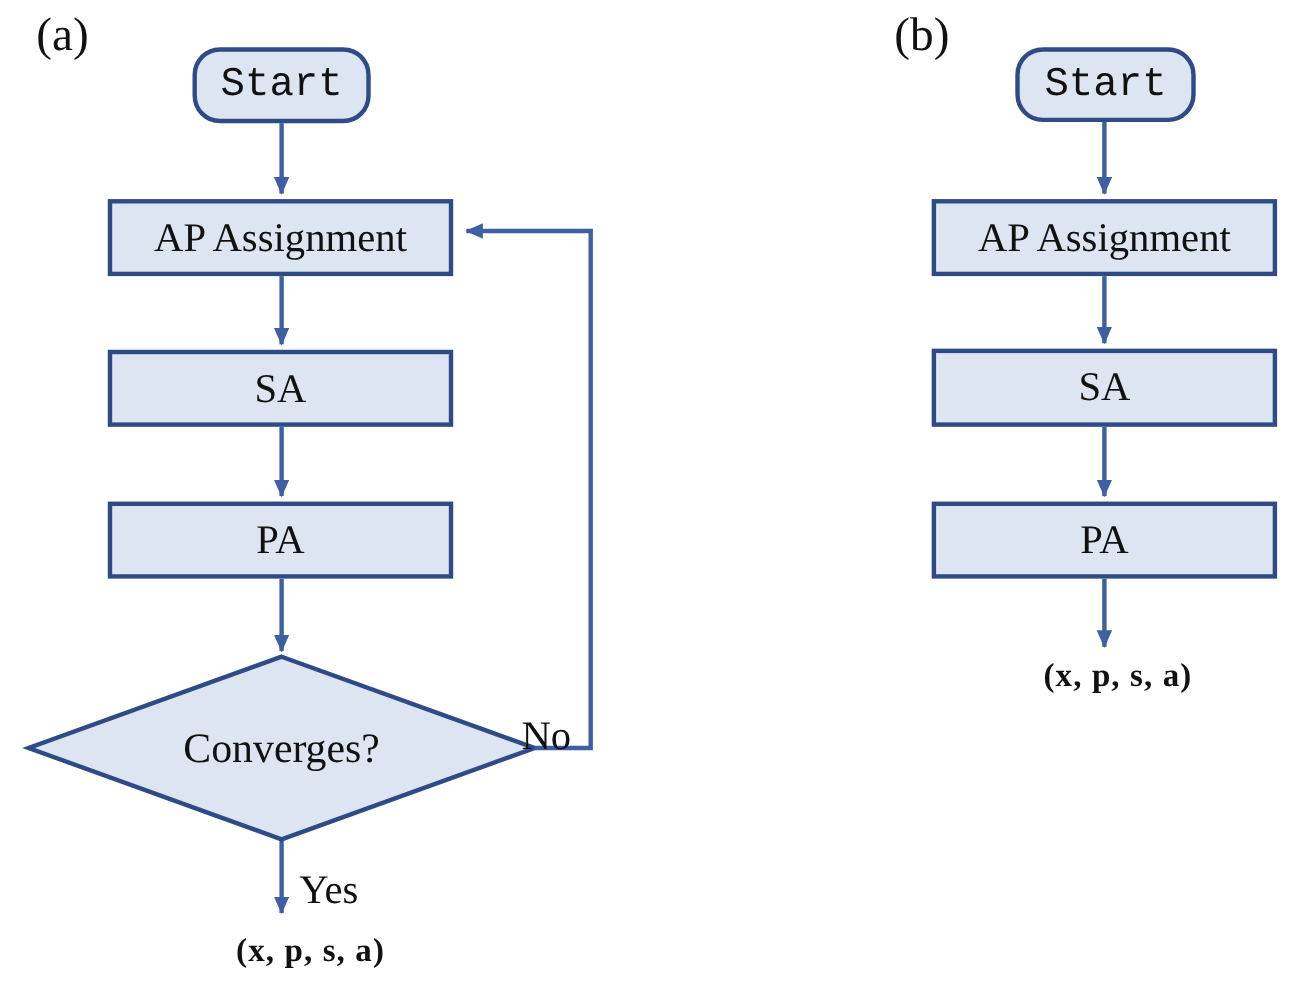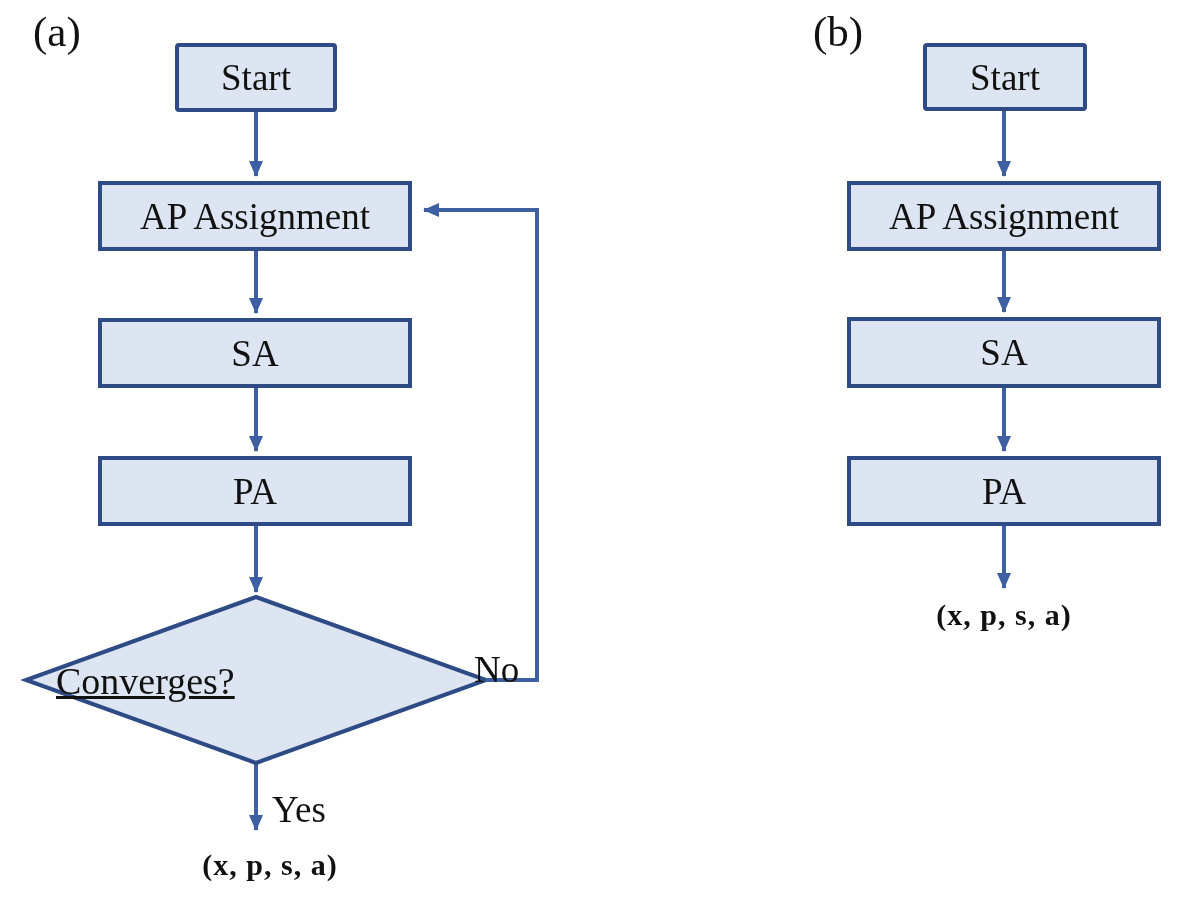--- a/index.html
+++ b/index.html
@@ -23,33 +23,33 @@
     font-size:43px;line-height:1.1;color:var(--text);
   }
   .node{
     position:absolute;
     box-sizing:border-box;
     background:var(--node-fill);
     border:4px solid var(--node-border);
     display:flex;align-items:center;justify-content:center;
     font-size:37px;line-height:1;color:var(--text);
   }
-  .rounded{border-radius:4px;}
+  .rounded{border-radius:25px;font-family:Liberation Mono, monospace;}
   .diamond-label{
     position:absolute;
-    text-align:left;
-    font-size:38px;line-height:1;color:var(--text);text-decoration:underline;
+    text-align:center;
+    font-size:38px;line-height:1;color:var(--text);
   }
   .edge-label{
     position:absolute;
     font-size:37px;line-height:1;color:var(--text);
   }
   .output-tuple{
     position:absolute;
-    text-align:center;
+    text-align:right;
     font-weight:bold;
     font-size:30px;line-height:1.1;color:var(--text);
     letter-spacing:1px;
   }
 </style>
 </head>
 <body>
 
 <div class="figure">
 

